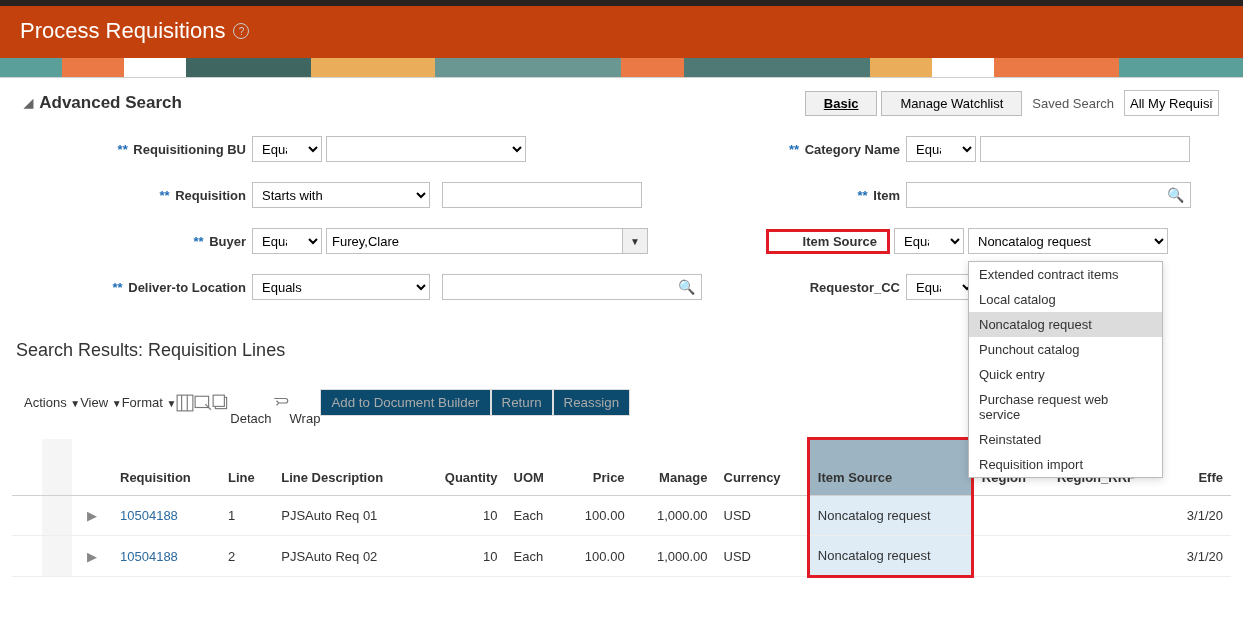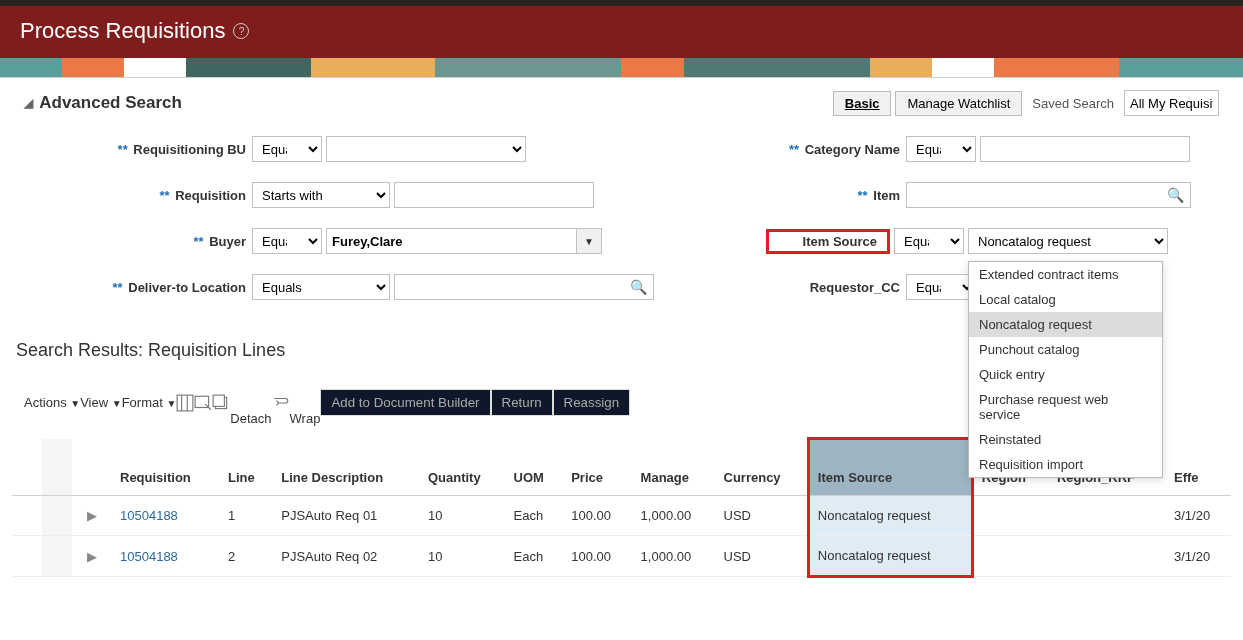--- a/index.html
+++ b/index.html
@@ -1,71 +1,71 @@
 <!DOCTYPE html>
 <html><head>
 <meta charset="utf-8">
 <style>
 * { box-sizing: border-box; margin: 0; padding: 0; }
 body { font-family: "Helvetica Neue", Arial, sans-serif; font-size: 13px; color: #333; background: #fff; width: 1243px; overflow: hidden; }
 
 .topbar { background: #29231f; height: 6px; }
-.header { background: #7f1d1d; color: #fff; padding: 12px 20px 14px; display: flex; align-items: center; }
+.header { background: #c2410c; color: #fff; padding: 12px 20px 14px; display: flex; align-items: center; }
 .header h1 { font-size: 22px; font-weight: 400; margin-right: 8px; }
 .help-icon { width: 16px; height: 16px; border: 1px solid #ccc; border-radius: 50%; display: inline-flex; align-items: center; justify-content: center; font-size: 10px; color: #ccc; }
 
 .ribbon { height: 20px; background: linear-gradient(90deg, #4a9590 0%, #4a9590 5%, #e96b31 5%, #e96b31 10%, #fff 10%, #fff 15%, #2c5650 15%, #2c5650 25%, #e8a548 25%, #e8a548 35%, #5a8c87 35%, #5a8c87 50%, #e96b31 50%, #e96b31 55%, #3c6b65 55%, #3c6b65 70%, #e8a548 70%, #e8a548 75%, #fff 75%, #fff 80%, #e96b31 80%, #e96b31 90%, #4a9590 90%); border-bottom: 1px solid #ccc; opacity: 0.9; }
 
 .content { padding: 12px 12px 0 12px; }
 
 .search-header { display: flex; justify-content: space-between; align-items: center; margin-bottom: 20px; padding: 0 12px; }
 .search-title { display: flex; align-items: center; font-size: 17px; font-weight: 600; }
 .disclose { margin-right: 6px; color: #666; font-size: 12px; }
 .search-actions { display: flex; align-items: center; gap: 4px; }
-.btn { border: 1px solid #bbb; background: #f1f1f1; padding: 4px 11px; font-size: 13px; cursor: pointer; }
+.btn { border: 1px solid #bbb; background: #f1f1f1; padding: 4px 18px; font-size: 13px; cursor: pointer; }
 .btn.basic { font-weight: 600; text-decoration: underline; }
 .saved-label { padding: 0 6px; color: #555; }
 
 .form-grid { display: flex; gap: 60px; padding: 0 40px 30px 80px; }
 .form-col { display: flex; flex-direction: column; gap: 20px; justify-content: flex-end; }
 .field { display: flex; align-items: center; }
 .lbl { width: 160px; text-align: right; padding-right: 6px; font-size: 13px; color: #333; font-weight: 600; }
 .req { color: #1f6db7; font-weight: bold; margin-right: 2px; }
 select, input[type=text] { border: 1px solid #c0c0c0; padding: 3px 5px; font-size: 13px; height: 26px; background: #fff; }
 select { padding-right: 18px; }
 .op { width: 70px; margin-right: 4px; }
-.op-wide { width: 138px; margin-right: 4px; }
+.op-wide { width: 178px; margin-right: 12px; }
 .val { width: 200px; }
 .val-wide { width: 260px; }
 .combo { display: flex; }
 .combo input { border-right: none; }
 .combo-btn { width: 26px; height: 26px; border: 1px solid #c0c0c0; background: #f0f0f0; display: flex; align-items: center; justify-content: center; font-size: 10px; cursor: pointer; }
 .search-input { position: relative; }
 .search-input input { padding-right: 26px; }
 .search-glass { position: absolute; right: 6px; top: 5px; color: #888; font-size: 14px; pointer-events: none; }
 
 .highlight-box { border: 3px solid #e01b24; padding: 2px 4px; display: inline-block; }
 .right-col .field .lbl { width: 140px; }
 
 .results-title { font-size: 18px; font-weight: 400; padding: 10px 4px 14px; color: #333; }
 
 .toolbar { display: flex; align-items: center; gap: 0; padding: 4px 12px 10px 12px; border-bottom: 1px solid transparent; }
 .tb-menu { font-weight: 500; cursor: pointer; }
 .tb-caret { font-size: 10px; }
 .tb-icon { width: 18px; height: 18px; display: inline-block; color: #666; cursor: pointer; }
 .tb-label { font-weight: 400; margin-top: 32px; }
-.tb-btn { border: 1px solid #ddd; background: #0f172a; padding: 5px 10px; color: #aaa; cursor: default; }
+.tb-btn { border: 1px solid #ddd; background: #0c4a6e; padding: 5px 10px; color: #aaa; cursor: default; }
 
 .grid-wrap { position: relative; }
 table { border-collapse: collapse; width: 100%; }
 thead th { text-align: left; font-weight: 700; font-size: 13px; padding: 30px 8px 10px 8px; background: #fff; border-bottom: 1px solid #d0d0d0; vertical-align: bottom; }
 tbody td { padding: 12px 8px; border-bottom: 1px solid #eee; font-size: 13px; }
 .expand-cell { width: 30px; text-align: center; color: #888; cursor: pointer; }
 .link { color: #2c6aa0; cursor: pointer; }
-.num { }
+.num { text-align: right; }
 
 .col-highlight-header { background: #9db4c2 !important; }
 .col-highlight-cell { background: #e0ecf5; }
 .red-vert-border { border-left: 3px solid #e01b24; border-right: 3px solid #e01b24; }
 
 .dropdown-overlay { position: absolute; top: 0px; left: 0; width: 195px; background: #fff; border: 1px solid #bbb; box-shadow: 0 2px 8px rgba(0,0,0,0.15); z-index: 50; }
 .dropdown-overlay .opt { padding: 5px 10px; cursor: pointer; font-size: 13px; }
 .dropdown-overlay .opt.sel { background: #dcdcdc; }
 
 .drop-container { position: relative; }
@@ -107,21 +107,21 @@
       </div>
       <div class="field">
         <span class="lbl"><span class="req">**</span> <span>Requisition</span></span>
         <select class="op-wide"><option>Starts with</option></select>
         <input type="text" class="val" value="" style="">
       </div>
       <div class="field">
         <span class="lbl"><span class="req">**</span> <span>Buyer</span></span>
         <select class="op"><option>Equals</option></select>
         <div class="combo">
-          <input type="text" style="width: 250px; font-weight: bold;" value="Furey,Clare">
+          <input type="text" style="width: 296px;" value="Furey,Clare">
           <span class="combo-btn">▼</span>
         </div>
       </div>
       <div class="field">
         <span class="lbl"><span class="req">**</span> <span>Deliver-to Location</span></span>
         <select class="op-wide"><option>Equals</option></select>
         <span class="search-input">
           <input type="text" class="val-wide" style="">
           <span class="search-glass">🔍</span>
         </span>

